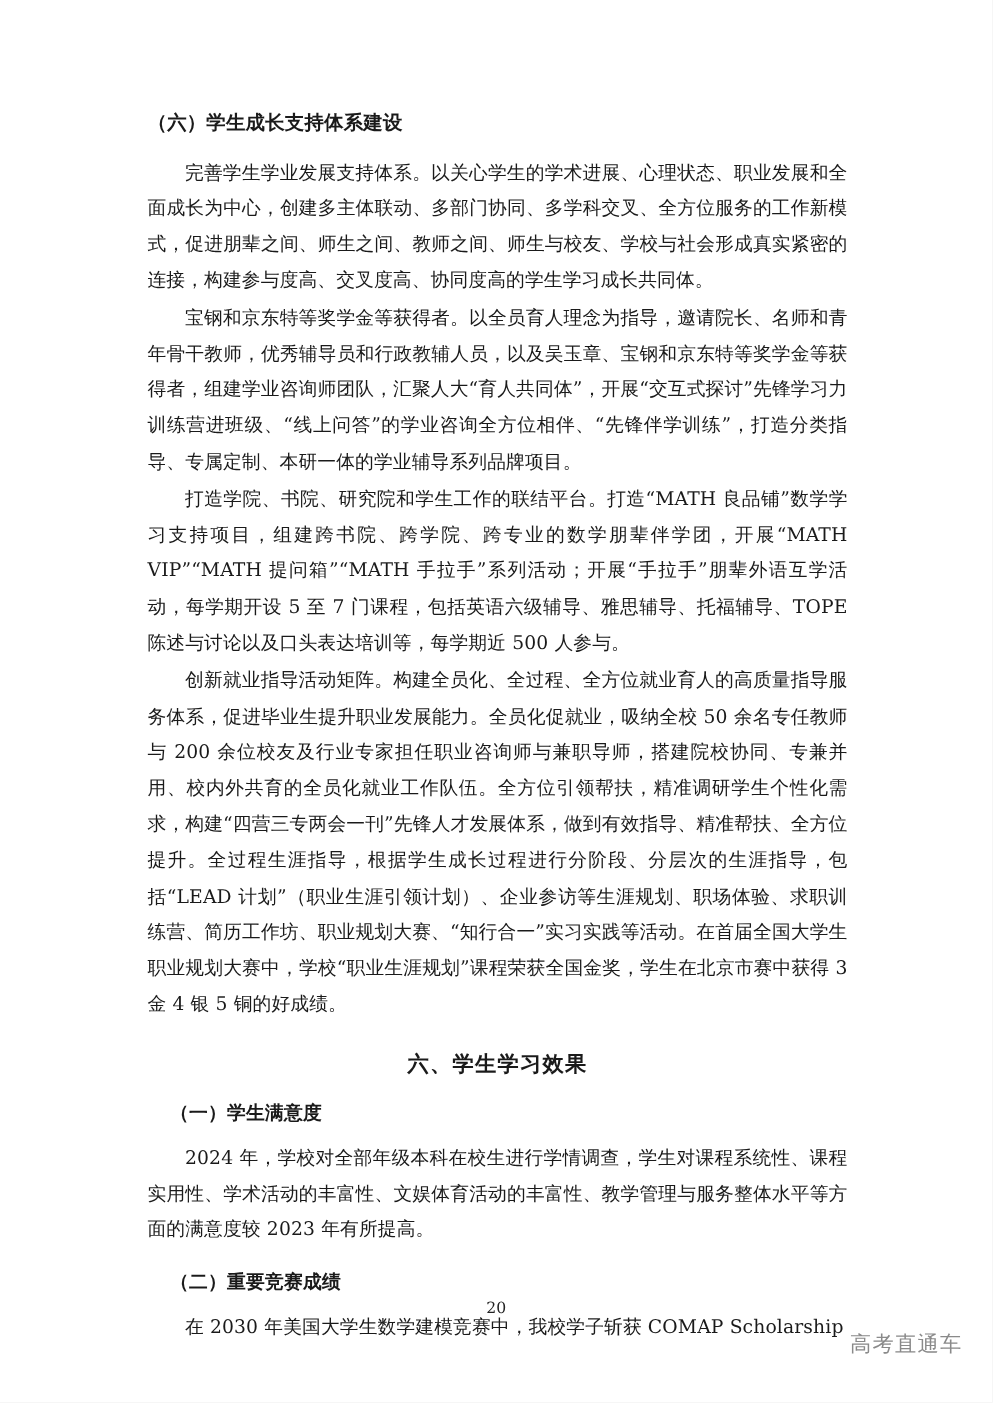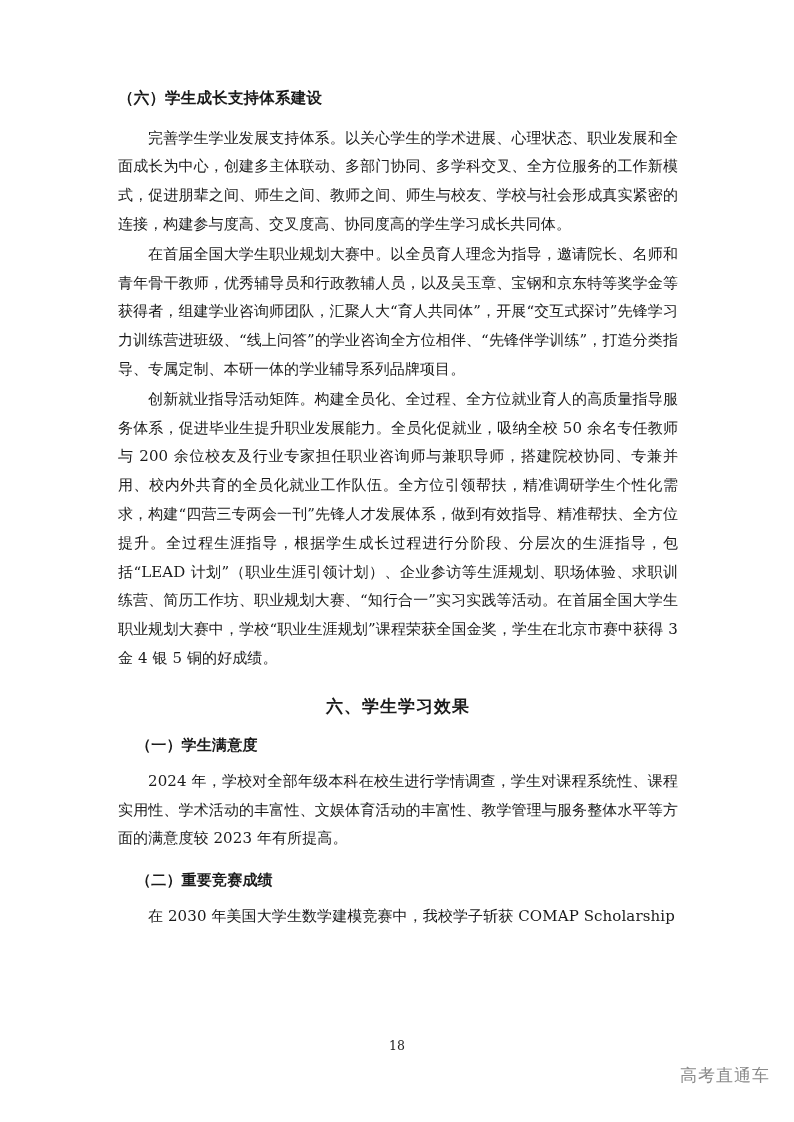--- a/index.html
+++ b/index.html
@@ -81,33 +81,34 @@
 </head>
 <body>
 
 <div class="page">
   <div class="content">
 
     <h2 class="sec-head">（六）学生成长支持体系建设</h2>
 
     <p class="para"><span class="lead">完善学生学业发展支持体系。</span><span>以关心学生的学术进展、心理状态、职业发展和全面成长为中心，创建多主体联动、多部门协同、多学科交叉、全方位服务的工作新模式，促进朋辈之间、师生之间、教师之间、师生与校友、学校与社会形成真实紧密的连接，构建参与度高、交叉度高、协同度高的学生学习成长共同体。</span></p>
 
-    <p class="para"><span class="lead">在首届全国大学生职业规划大赛中。</span><span>以全员育人理念为指导，邀请院长、名师和青年骨干教师，优秀辅导员和行政教辅人员，以及吴玉章、宝钢和京东特等奖学金等获得者，组建学业咨询师团队，汇聚人大“育人共同体”，开展“交互式探讨”先锋学习力训练营进班级、“线上问答”的学业咨询全方位相伴、“先锋伴学训练”，打造分类指导、专属定制、本研一体的学业辅导系列品牌项目。</span></p>
+    <p class="para"><span class="lead">宝钢和京东特等奖学金等获得者。</span><span>以全员育人理念为指导，邀请院长、名师和青年骨干教师，优秀辅导员和行政教辅人员，以及吴玉章、宝钢和京东特等奖学金等获得者，组建学业咨询师团队，汇聚人大“育人共同体”，开展“交互式探讨”先锋学习力训练营进班级、“线上问答”的学业咨询全方位相伴、“先锋伴学训练”，打造分类指导、专属定制、本研一体的学业辅导系列品牌项目。</span></p>
 
+    <p class="para"><span class="lead">打造学院、书院、研究院和学生工作的联结平台。</span><span>打造“MATH 良品铺”数学学习支持项目，组建跨书院、跨学院、跨专业的数学朋辈伴学团，开展“MATH VIP”“MATH 提问箱”“MATH 手拉手”系列活动；开展“手拉手”朋辈外语互学活动，每学期开设 5 至 7 门课程，包括英语六级辅导、雅思辅导、托福辅导、TOPE 陈述与讨论以及口头表达培训等，每学期近 500 人参与。</span></p>
 
     <p class="para"><span class="lead">创新就业指导活动矩阵。</span><span>构建全员化、全过程、全方位就业育人的高质量指导服务体系，促进毕业生提升职业发展能力。全员化促就业，吸纳全校 50 余名专任教师与 200 余位校友及行业专家担任职业咨询师与兼职导师，搭建院校协同、专兼并用、校内外共育的全员化就业工作队伍。全方位引领帮扶，精准调研学生个性化需求，构建“四营三专两会一刊”先锋人才发展体系，做到有效指导、精准帮扶、全方位提升。全过程生涯指导，根据学生成长过程进行分阶段、分层次的生涯指导，包括“LEAD 计划”（职业生涯引领计划）、企业参访等生涯规划、职场体验、求职训练营、简历工作坊、职业规划大赛、“知行合一”实习实践等活动。在首届全国大学生职业规划大赛中，学校“职业生涯规划”课程荣获全国金奖，学生在北京市赛中获得 3 金 4 银 5 铜的好成绩。</span></p>
 
     <h2 class="chapter-head">六、学生学习效果</h2>
 
     <h3 class="sub-head">（一）学生满意度</h3>
 
     <p class="para"><span>2024 年，学校对全部年级本科在校生进行学情调查，学生对课程系统性、课程实用性、学术活动的丰富性、文娱体育活动的丰富性、教学管理与服务整体水平等方面的满意度较 2023 年有所提高。</span></p>
 
     <h3 class="sub-head">（二）重要竞赛成绩</h3>
 
     <p class="para"><span>在 2030 年美国大学生数学建模竞赛中，我校学子斩获 COMAP Scholarship</span></p>
 
   </div>
 
-  <div class="page-number">18</div>
+  <div class="page-number">20</div>
 
   <div class="watermark">高考直通车</div>
 </div>
 
 </body></html>

